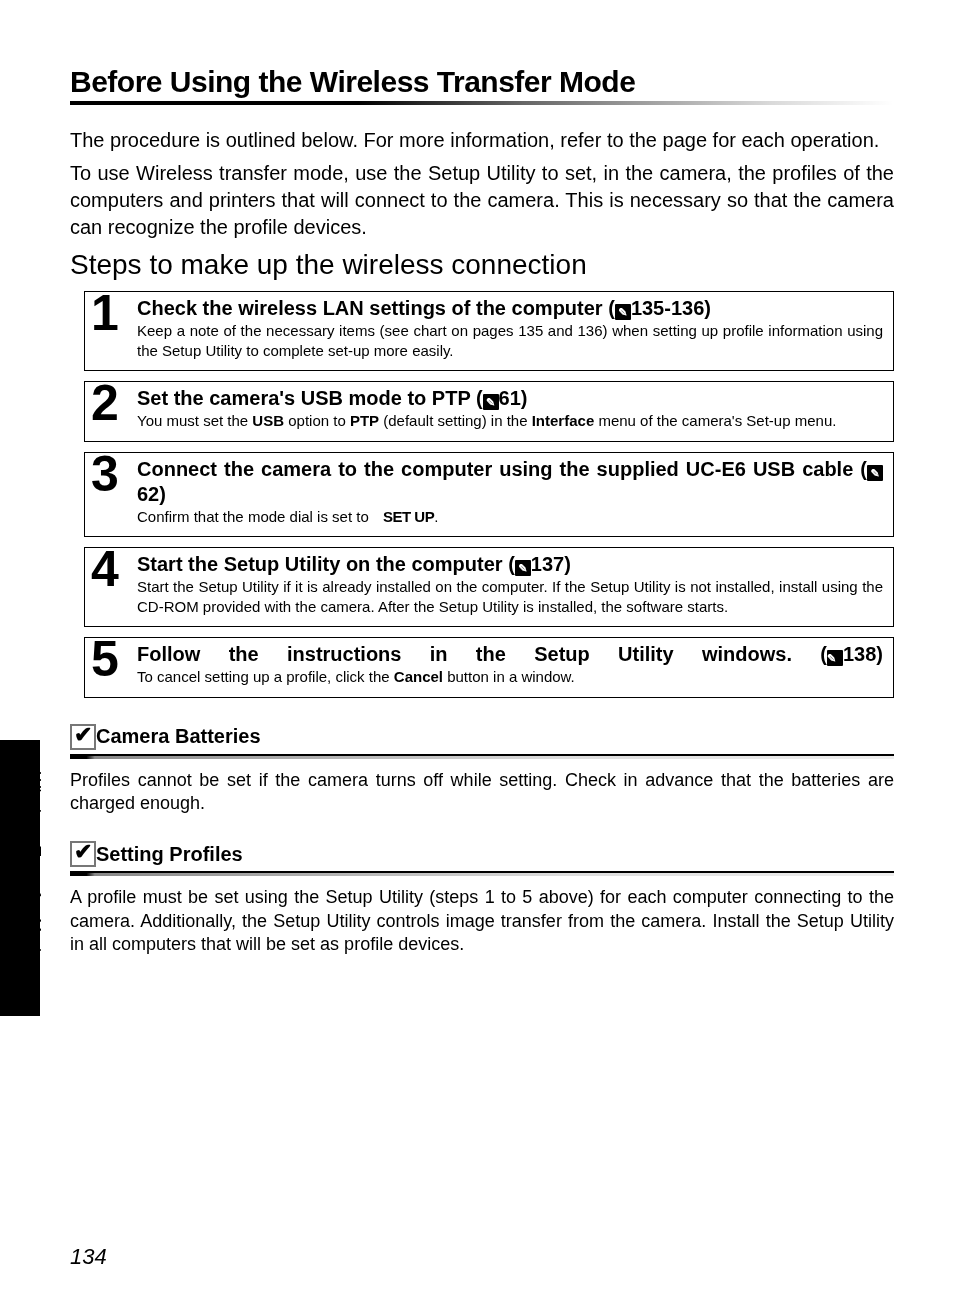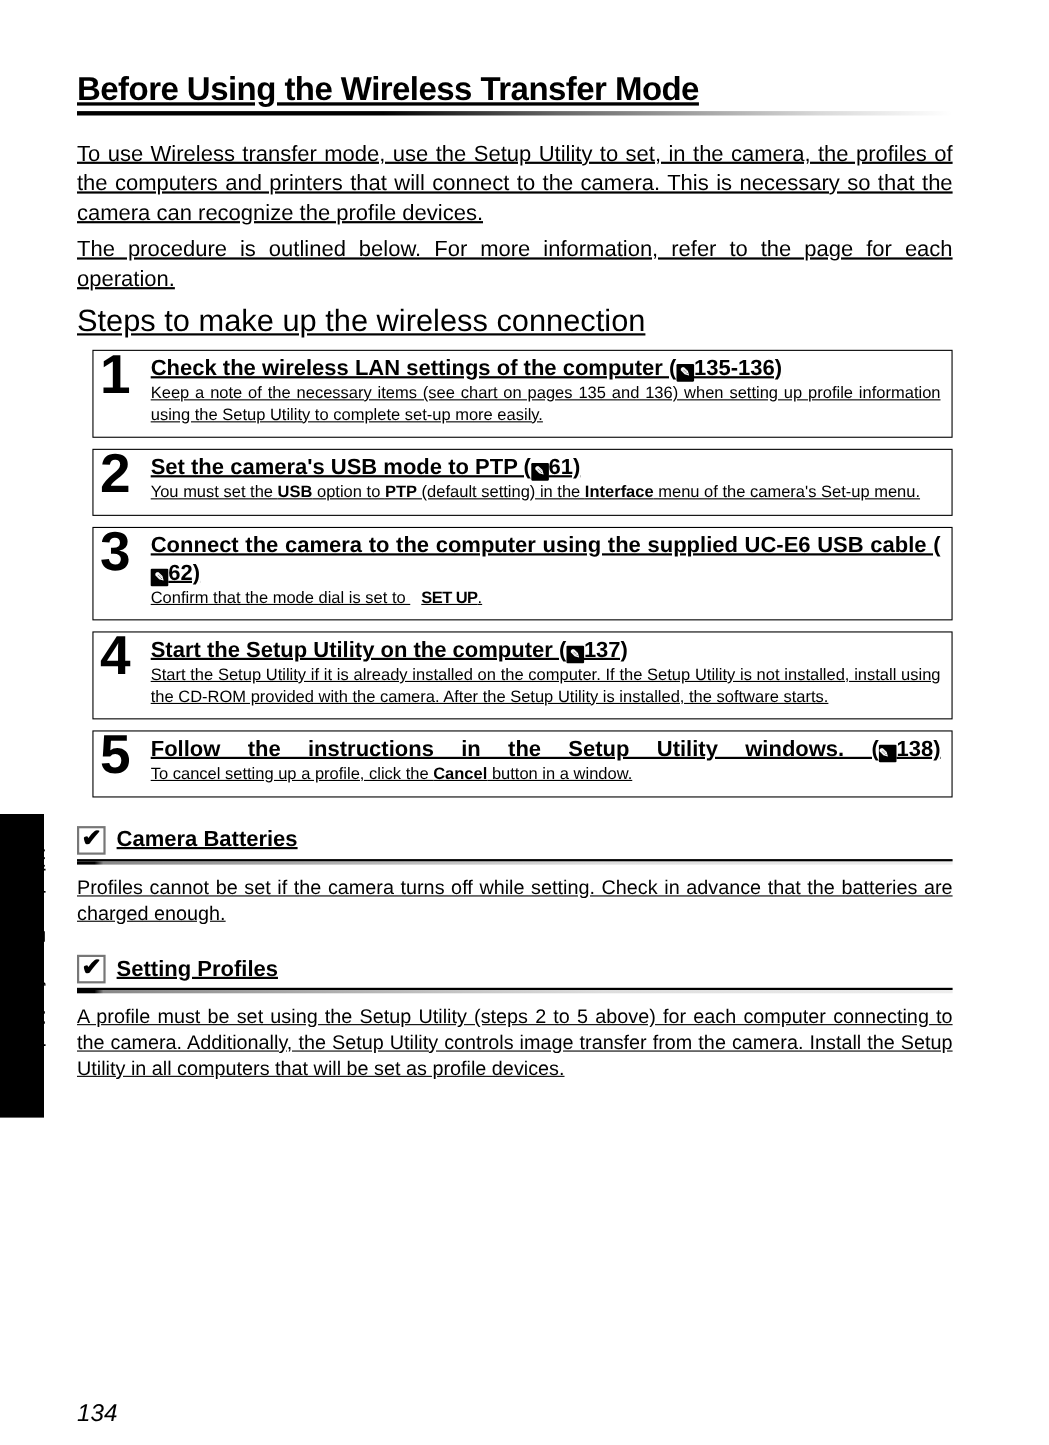--- a/index.html
+++ b/index.html
@@ -1,52 +1,52 @@
 <!DOCTYPE html>
 <html><head>
 <meta charset="utf-8">
 <style>
   * { margin: 0; padding: 0; box-sizing: border-box; }
   body { font-family: Arial, Helvetica, sans-serif; background: #fff; width: 954px; height: 1314px; position: relative; color: #000; }
-  .page { padding: 65px 88px 30px 70px; position: relative; height: 100%; text-decoration: underline; }
+  .page { padding: 65px 60px 30px 70px; position: relative; height: 100%; }
   .section-title { font-size: 30px; font-weight: 900; letter-spacing: -0.5px; padding-bottom: 4px; position: relative; margin-bottom: 24px; }
   .section-title::after { content: ""; position: absolute; bottom: -2px; left: 0; right: 0; height: 4px; background: linear-gradient(to right, #000 0%, #000 35%, rgba(0,0,0,0.6) 55%, rgba(0,0,0,0.15) 85%, rgba(0,0,0,0) 100%); }
   .intro { font-size: 20px; line-height: 1.35; text-align: justify; margin-bottom: 6px; }
   .subhead { font-size: 28px; margin-top: 8px; margin-bottom: 10px; }
   .step-box { border: 1.5px solid #000; padding: 4px 10px 10px 10px; margin-bottom: 10px; margin-left: 14px; position: relative; }
   .step-num { position: absolute; left: 6px; top: -4px; font-size: 50px; font-weight: 900; line-height: 1; }
   .step-content { margin-left: 42px; }
   .step-title { font-size: 20px; font-weight: 900; text-align: justify; line-height: 1.25; }
   .step-body { font-size: 15px; line-height: 1.3; text-align: justify; }
   .step-body b { font-weight: 700; }
   .refglyph { display:inline-block; width:16px; height:16px; background:#000; color:#fff; font-size:11px; text-align:center; line-height:16px; vertical-align:-1px; border-radius:1px; font-weight:700;}
   .setup-glyph { font-family: Arial; font-weight:700; letter-spacing: -0.5px; margin-left: 10px; }
   .note-block { margin-top: 26px; }
-  .note-head-row { display:flex; align-items:center; gap:10px; margin-bottom:4px;}
+  .note-head-row { display:flex; align-items:center; margin-bottom:4px;}
   .note-icon { width:26px; height:26px; border:2px solid #777; position:relative; flex-shrink:0;}
   .note-icon::before { content:"✔"; position:absolute; left:2px; top:-4px; font-size:22px; font-weight:900; color:#000;}
   .note-title { font-size:20px; font-weight:900; }
   .note-rule { height:5px; background: linear-gradient(to right, #000 0%, #000 2%, #888 3%, #ddd 60%, #eee 100%); border-top:2px solid #000; margin: 2px 0 10px 0;}
   .note-body { font-size:18px; line-height:1.3; text-align: justify; }
   .sidebar-tab { position:absolute; left:0; top:740px; width:40px; height:276px; background:#000; }
   .vtext { position:absolute; left:44px; top:772px; font-size:17px; transform: rotate(90deg); transform-origin: left top; white-space:nowrap; letter-spacing:0.5px;}
-  .page-num { position:absolute; bottom:16px; left:70px; font-style:italic; font-size:22px; font-weight:400;}
+  .page-num { position:absolute; bottom:44px; left:70px; font-style:italic; font-size:22px; font-weight:400;}
 </style>
 </head>
 <body>
 
 <div class="sidebar-tab"></div>
 <div class="vtext">Wireless Transfer Mode</div>
 
 <div class="page">
 
   <h1 class="section-title">Before Using the Wireless Transfer Mode</h1>
 
+  <p class="intro">The procedure is outlined below. For more information, refer to the page for each operation.</p>
   <p class="intro">To use Wireless transfer mode, use the Setup Utility to set, in the camera, the profiles of the computers and printers that will connect to the camera. This is necessary so that the camera can recognize the profile devices.</p>
-  <p class="intro">The procedure is outlined below. For more information, refer to the page for each operation.</p>
 
   <div class="subhead">Steps to make up the wireless connection</div>
 
   <div class="step-box">
     <div class="step-num">1</div>
     <div class="step-content">
       <div class="step-title">
         <span>Check the wireless LAN settings of the computer (</span><span class="refglyph">✎</span><span>135-136)</span>
       </div>
       <div class="step-body">Keep a note of the necessary items (see chart on pages 135 and 136) when setting up profile information using the Setup Utility to complete set-up more easily.</div>
@@ -103,18 +103,18 @@
     <div class="note-rule"></div>
     <div class="note-body">Profiles cannot be set if the camera turns off while setting. Check in advance that the batteries are charged enough.</div>
   </div>
 
   <div class="note-block" style="">
     <div class="note-head-row">
       <div class="note-icon"></div>
       <div class="note-title">Setting Profiles</div>
     </div>
     <div class="note-rule"></div>
-    <div class="note-body">A profile must be set using the Setup Utility (steps 2 to 5 above) for each computer connecting to the camera. Additionally, the Setup Utility controls image transfer from the camera. Install the Setup Utility in all computers that will be set as profile devices.</div>
+    <div class="note-body">A profile must be set using the Setup Utility (steps 1 to 5 above) for each computer connecting to the camera. Additionally, the Setup Utility controls image transfer from the camera. Install the Setup Utility in all computers that will be set as profile devices.</div>
   </div>
 
 </div>
 
 <div class="page-num">134</div>
 
 </body></html>

